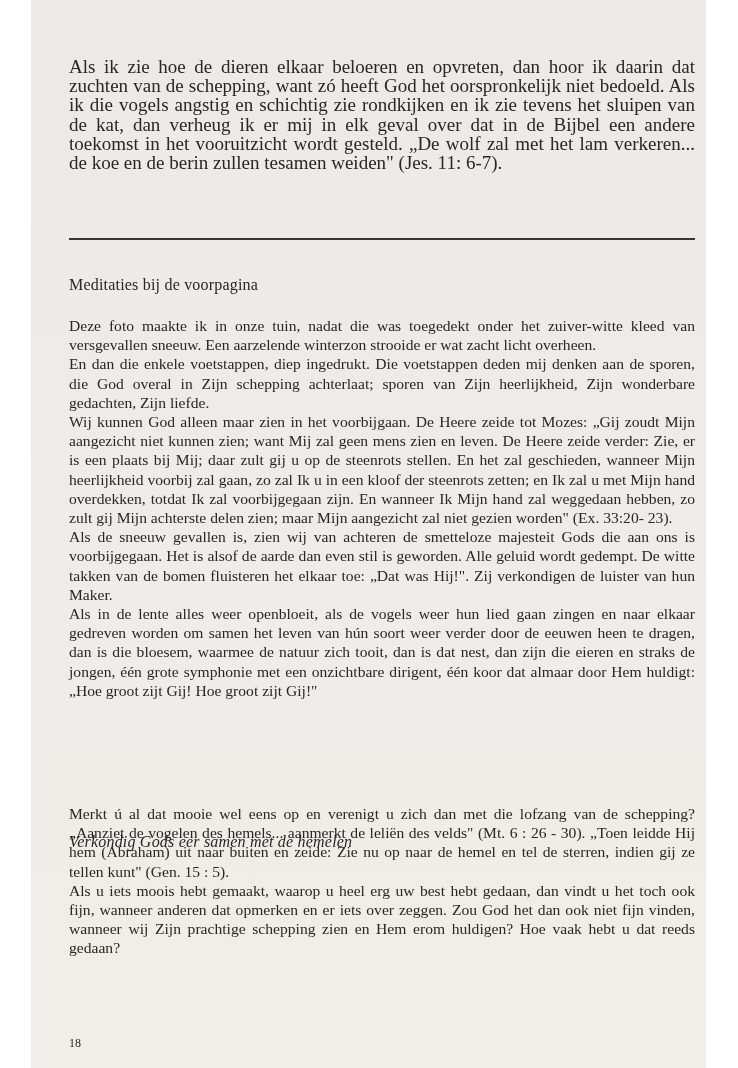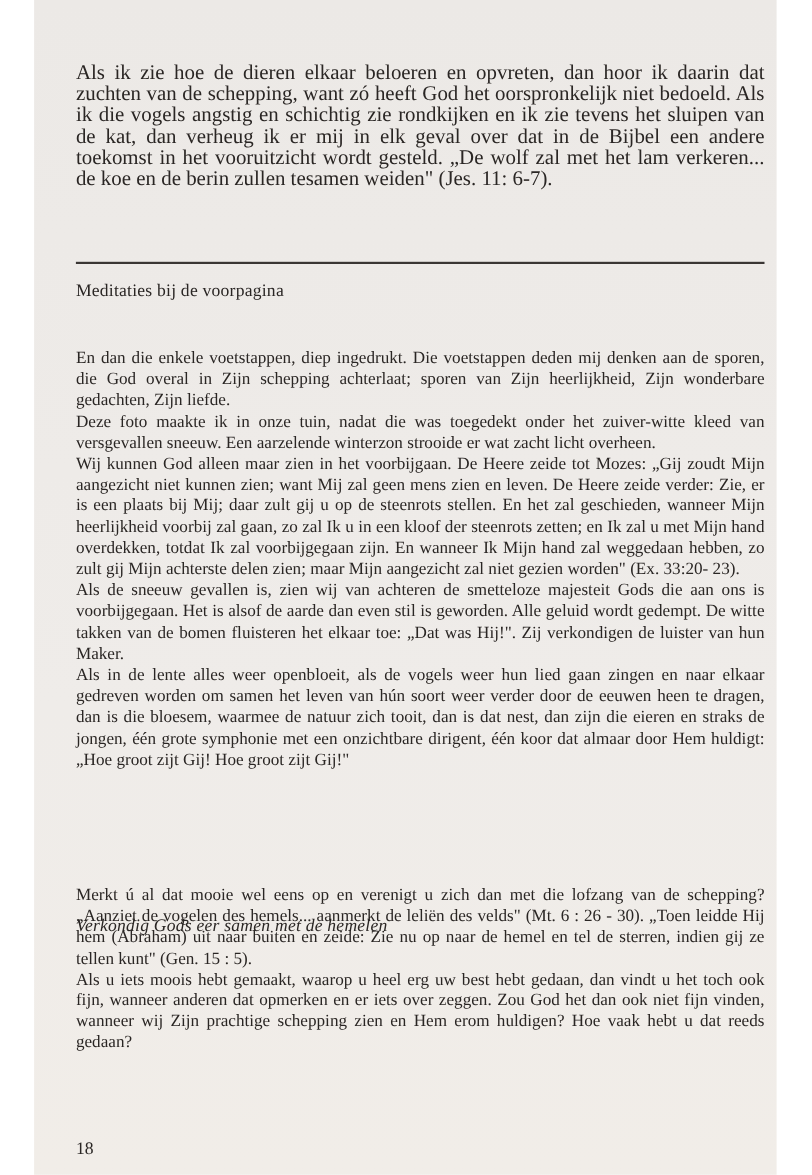--- a/index.html
+++ b/index.html
@@ -44,59 +44,59 @@
     .heading {
       position: absolute;
       left: 38px;
       font-family: "Liberation Serif", "DejaVu Serif", serif;
       font-size: 16px;
       color: #2a2624;
       font-weight: normal;
       margin: 0;
       letter-spacing: 0.2px;
     }
-    .h1 { top: 256px; }
+    .h1 { top: 276px; }
     .block {
       position: absolute;
       left: 38px;
       width: 626px;
       font-family: "Liberation Serif", "DejaVu Serif", serif;
       font-size: 15.6px;
       line-height: 19.2px;
       color: #2a2624;
       text-align: justify;
     }
     .block p { margin: 0; }
     .b2 { top: 316px; }
     .h2 { top: 833px; font-style: italic; }
     .b3 { top: 804px; }
     .page-number {
       position: absolute;
       left: 38px;
       top: 1036px;
       font-family: "Liberation Serif", "DejaVu Serif", serif;
-      font-size: 16px;
+      font-size: 12px;
       color: #2a2624;
     }
   </style>
 </head>
 <body>
 
 <div class="page">
   <div class="content">
     <p>Als ik zie hoe de dieren elkaar beloeren en opvreten, dan hoor ik daarin dat zuchten van de schepping, want zó heeft God het oorspronkelijk niet bedoeld. Als ik die vogels angstig en schichtig zie rondkijken en ik zie tevens het sluipen van de kat, dan verheug ik er mij in elk geval over dat in de Bijbel een andere toekomst in het vooruitzicht wordt gesteld. „De wolf zal met het lam verkeren... de koe en de berin zullen tesamen weiden" (Jes. 11: 6-7).</p>
   </div>
 
   <div class="rule"></div>
 
   <h2 class="heading h1">Meditaties bij de voorpagina</h2>
 
   <div class="block b2">
+    <p>Deze foto maakte ik in onze tuin, nadat die was toegedekt onder het zuiver-witte kleed van versgevallen sneeuw. Een aarzelende winterzon strooide er wat zacht licht overheen.</p>
     <p>En dan die enkele voetstappen, diep ingedrukt. Die voetstappen deden mij denken aan de sporen, die God overal in Zijn schepping achterlaat; sporen van Zijn heerlijkheid, Zijn wonderbare gedachten, Zijn liefde.</p>
-    <p>Deze foto maakte ik in onze tuin, nadat die was toegedekt onder het zuiver-witte kleed van versgevallen sneeuw. Een aarzelende winterzon strooide er wat zacht licht overheen.</p>
     <p>Wij kunnen God alleen maar zien in het voorbijgaan. De Heere zeide tot Mozes: „Gij zoudt Mijn aangezicht niet kunnen zien; want Mij zal geen mens zien en leven. De Heere zeide verder: Zie, er is een plaats bij Mij; daar zult gij u op de steenrots stellen. En het zal geschieden, wanneer Mijn heerlijkheid voorbij zal gaan, zo zal Ik u in een kloof der steenrots zetten; en Ik zal u met Mijn hand overdekken, totdat Ik zal voorbijgegaan zijn. En wanneer Ik Mijn hand zal weggedaan hebben, zo zult gij Mijn achterste delen zien; maar Mijn aangezicht zal niet gezien worden" (Ex. 33:20- 23).</p>
     <p>Als de sneeuw gevallen is, zien wij van achteren de smetteloze majesteit Gods die aan ons is voorbijgegaan. Het is alsof de aarde dan even stil is geworden. Alle geluid wordt gedempt. De witte takken van de bomen fluisteren het elkaar toe: „Dat was Hij!". Zij verkondigen de luister van hun Maker.</p>
     <p>Als in de lente alles weer openbloeit, als de vogels weer hun lied gaan zingen en naar elkaar gedreven worden om samen het leven van hún soort weer verder door de eeuwen heen te dragen, dan is die bloesem, waarmee de natuur zich tooit, dan is dat nest, dan zijn die eieren en straks de jongen, één grote symphonie met een onzichtbare dirigent, één koor dat almaar door Hem huldigt: „Hoe groot zijt Gij! Hoe groot zijt Gij!"</p>
   </div>
 
   <h2 class="heading h2">Verkondig Gods eer samen met de hemelen</h2>
 
   <div class="block b3">
     <p>Merkt ú al dat mooie wel eens op en verenigt u zich dan met die lofzang van de schepping? „Aanziet de vogelen des hemels... aanmerkt de leliën des velds" (Mt. 6 : 26 - 30). „Toen leidde Hij hem (Abraham) uit naar buiten en zeide: Zie nu op naar de hemel en tel de sterren, indien gij ze tellen kunt" (Gen. 15 : 5).</p>
     <p>Als u iets moois hebt gemaakt, waarop u heel erg uw best hebt gedaan, dan vindt u het toch ook fijn, wanneer anderen dat opmerken en er iets over zeggen. Zou God het dan ook niet fijn vinden, wanneer wij Zijn prachtige schepping zien en Hem erom huldigen? Hoe vaak hebt u dat reeds gedaan?</p>

